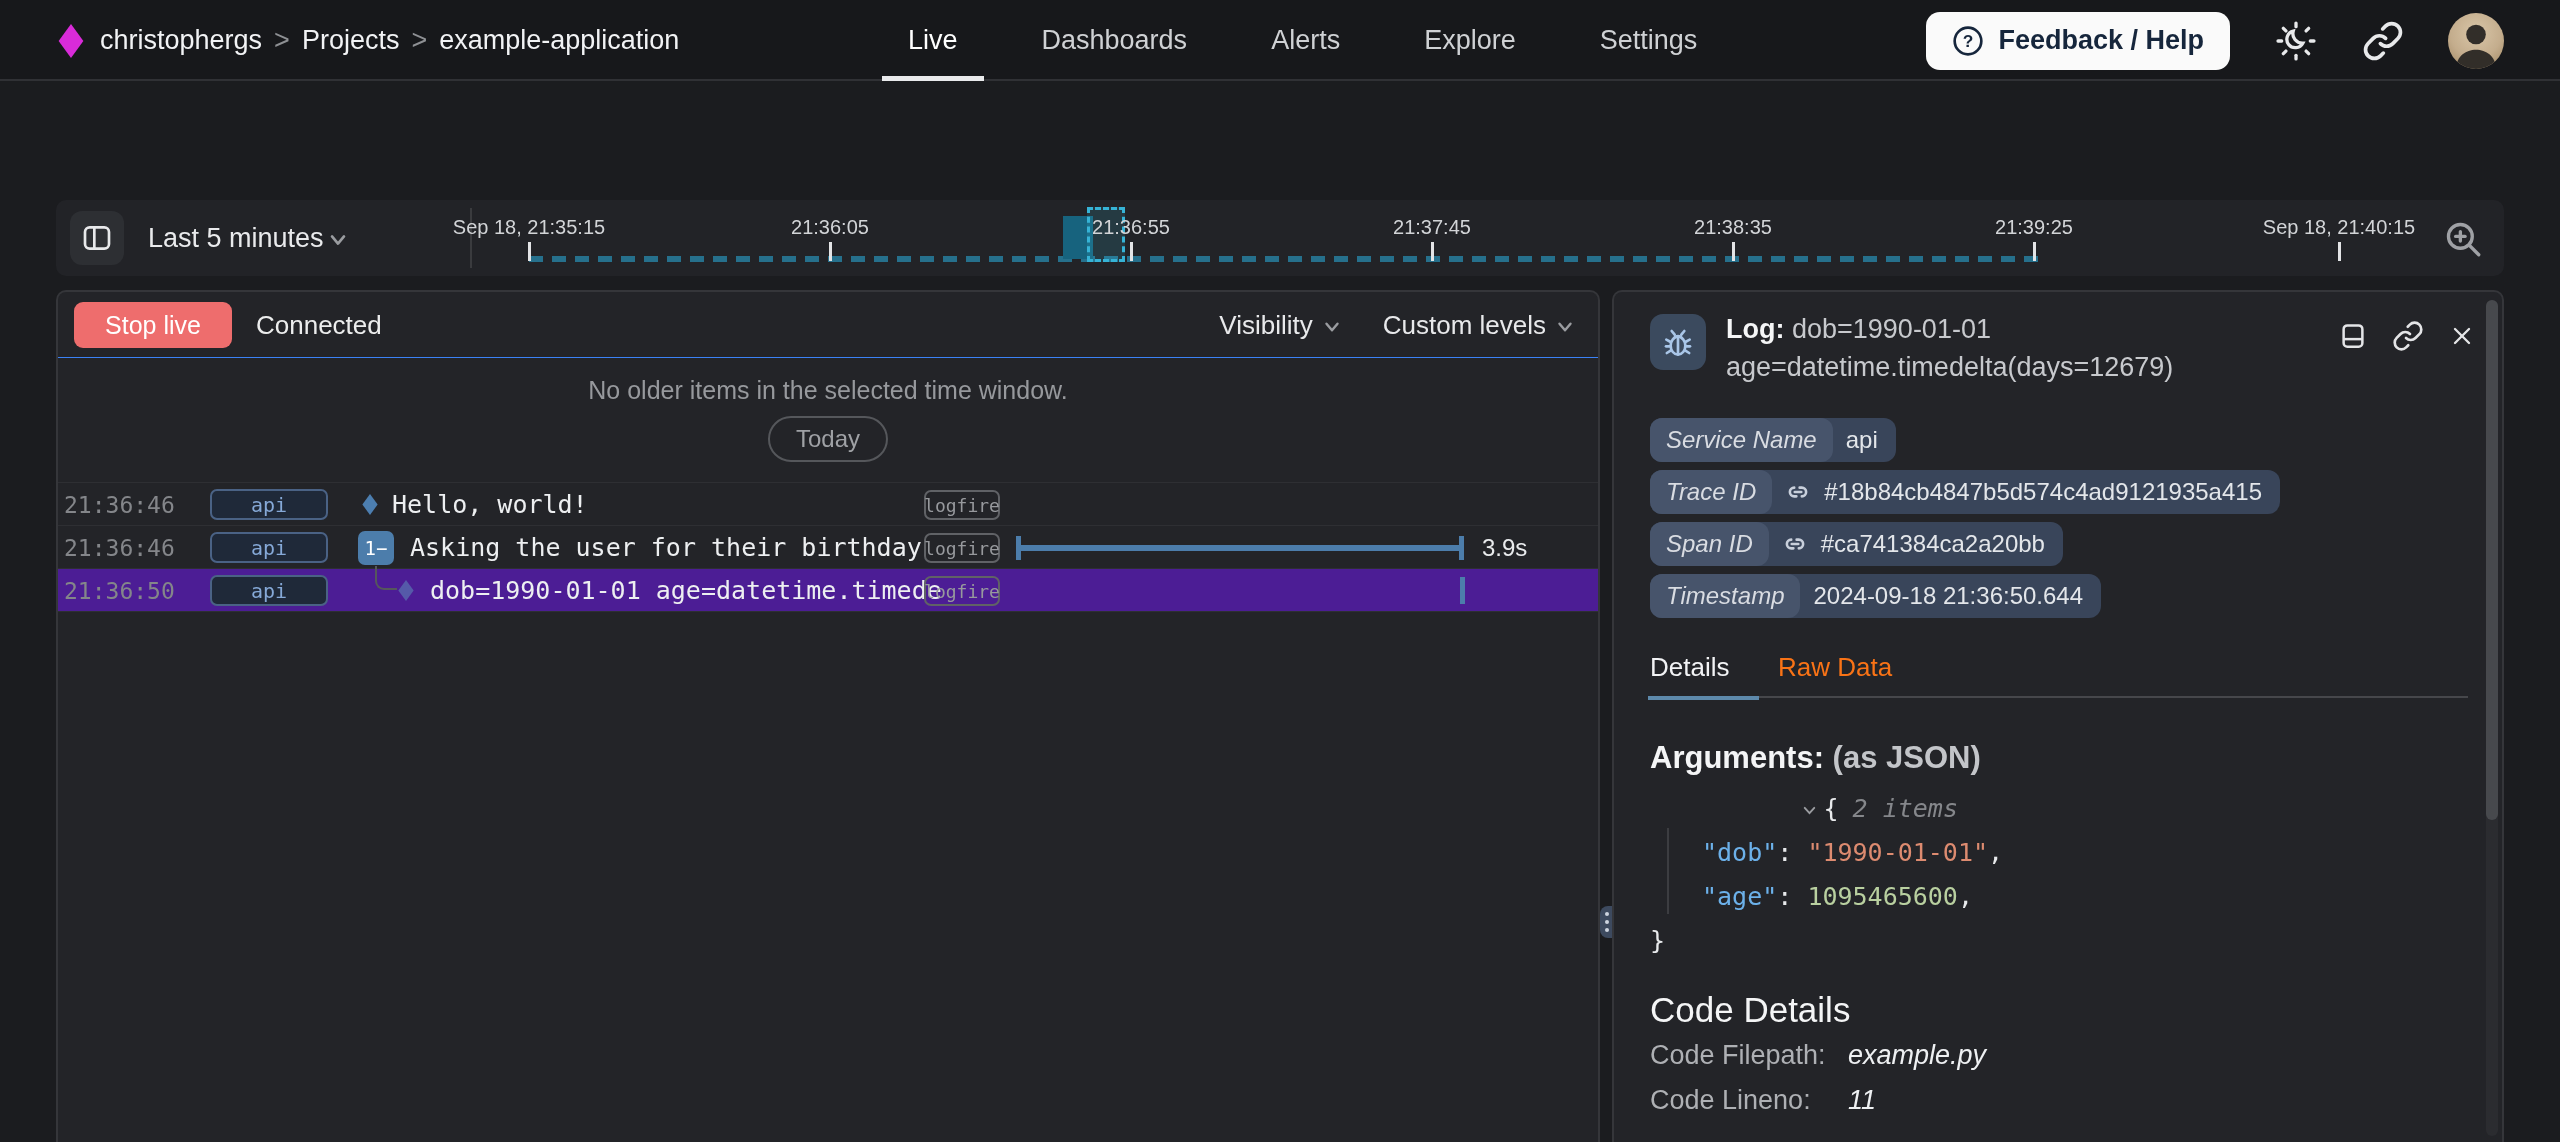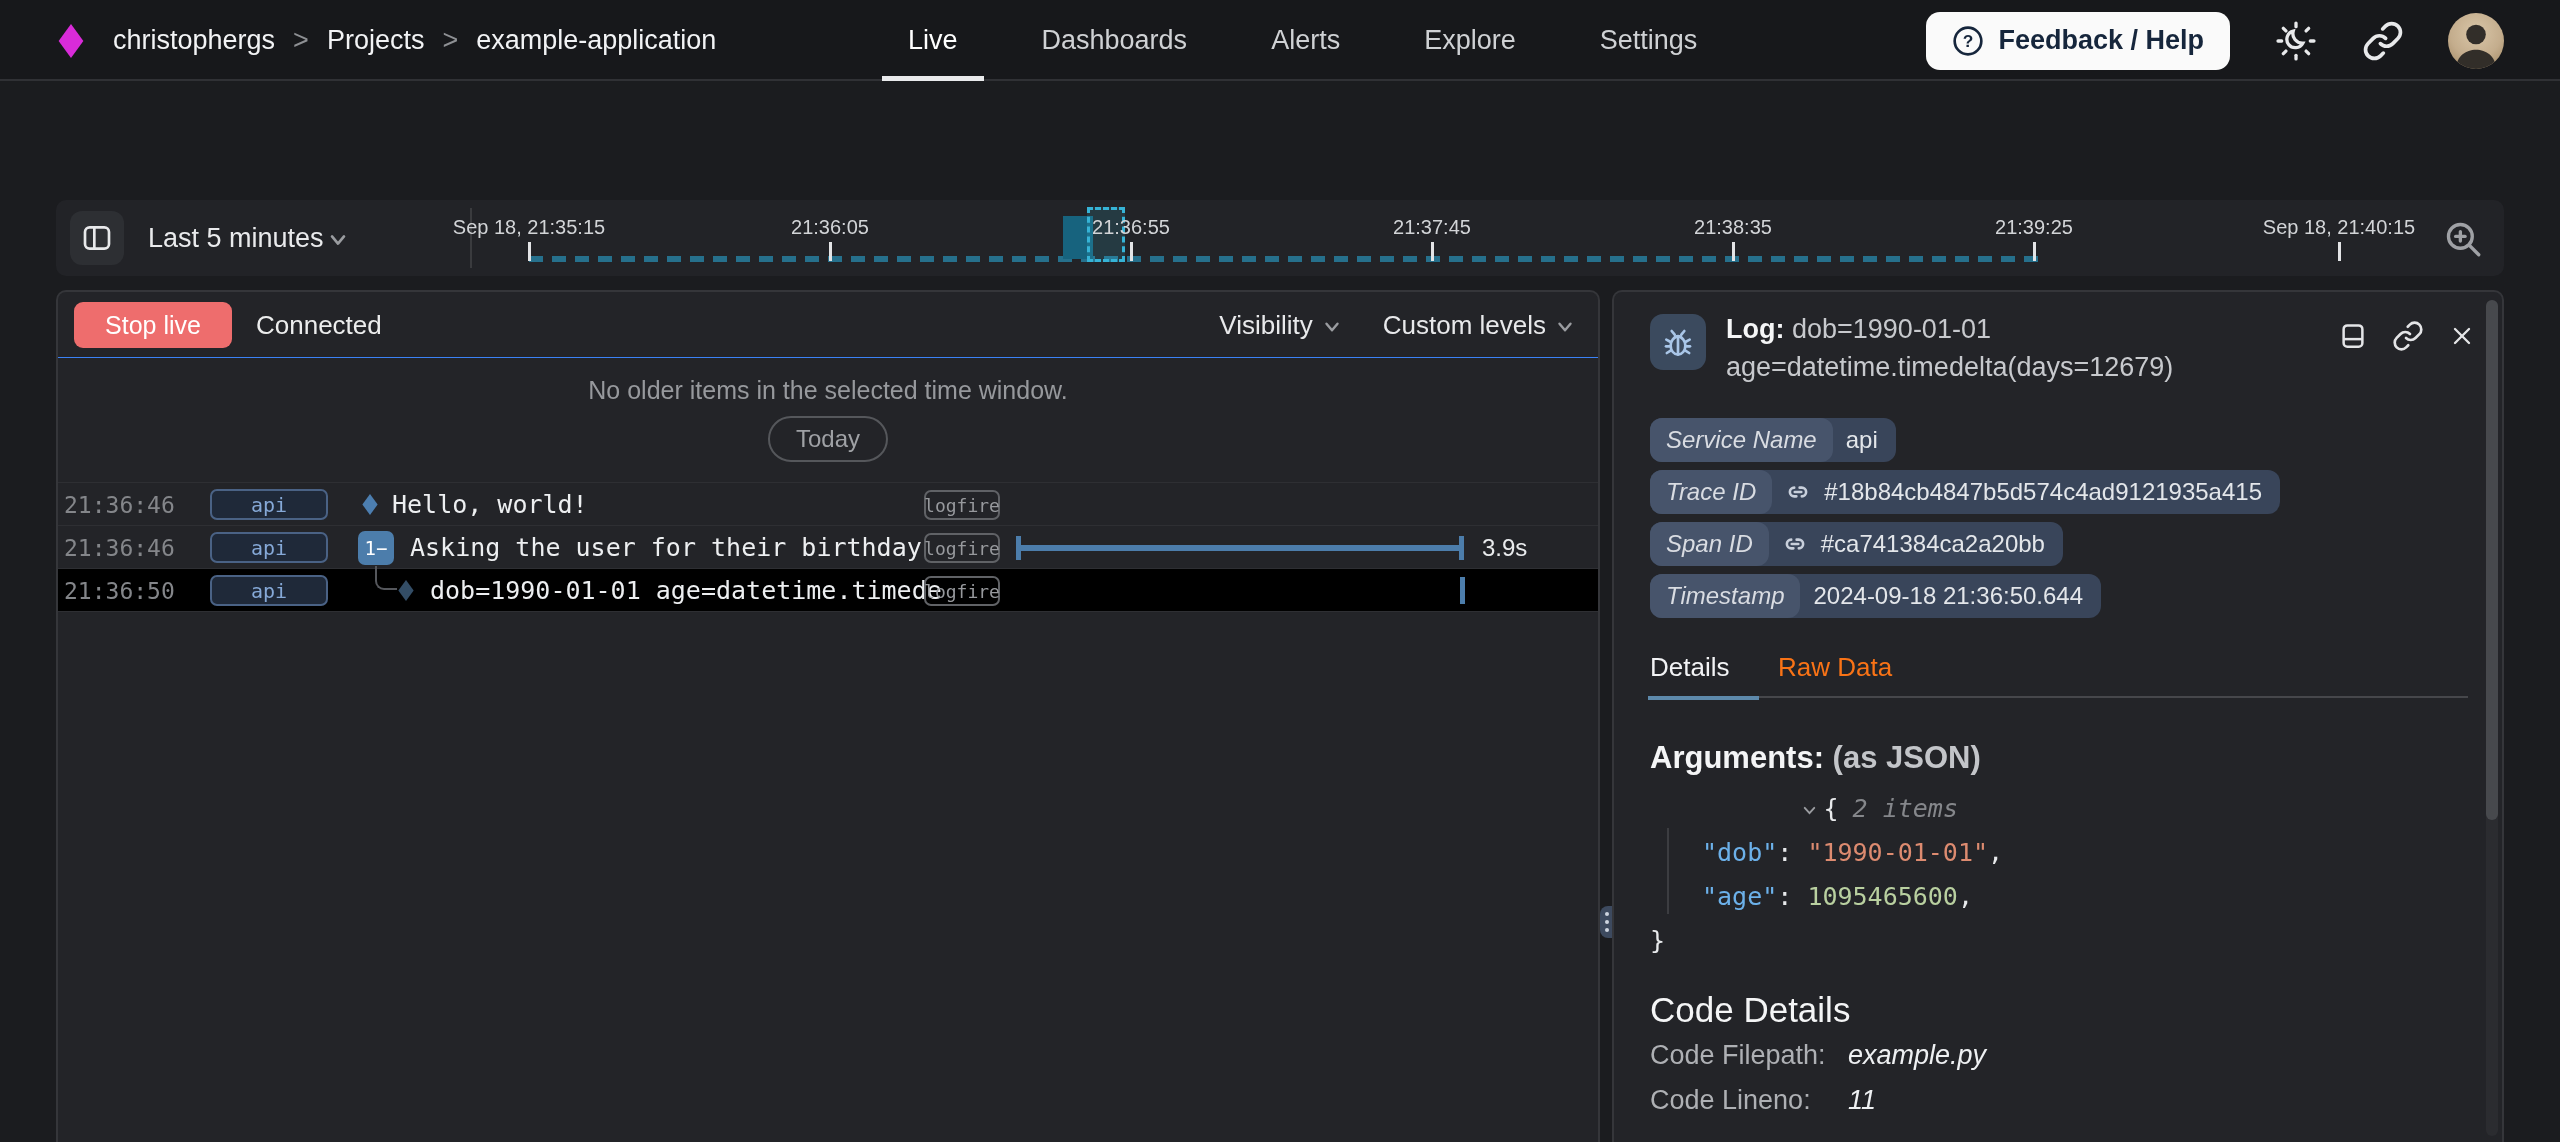--- a/index.html
+++ b/index.html
@@ -7,22 +7,22 @@
   .screen {
     position:relative; width:2560px; height:1142px; overflow:hidden;
     background:#1b1c1f; font-family:"Liberation Sans", sans-serif; color:#eceef0;
   }
   .mono { font-family:"DejaVu Sans Mono", monospace; }
 
   
   .topnav { position:absolute; left:0; top:0; width:2560px; height:81px;
     background:#17181b; border-bottom:2px solid #303135; }
   .logo { position:absolute; left:58px; top:24px; }
-  .breadcrumb { position:absolute; left:100px; top:0; height:81px; display:flex; align-items:center; gap:18px;
-    font-size:27px; color:#f2f3f5; font-weight:500;margin-left:13px; }
+  .breadcrumb { position:absolute; left:100px; top:0; height:81px; display:flex; align-items:center; gap:12px;
+    font-size:27px; color:#f2f3f5; font-weight:500; }
   .crumb-sep { color:#8e9094; font-weight:400; }
   .nav-tabs { position:absolute; left:908px; top:0; height:81px; display:flex; gap:84px; align-items:center; }
   .nav-tab { position:relative; height:81px; display:flex; align-items:center; font-size:27px; color:#cfd1d4; cursor:pointer; }
   .nav-tab.active { color:#ffffff; }
   .nav-tab.active::after { content:""; position:absolute; left:-26px; right:-26px; bottom:0; height:5px; background:#e9eaec; }
   .nav-right { position:absolute; right:56px; top:0; height:81px; display:flex; align-items:center; gap:44px; }
   .feedback-btn { display:flex; align-items:center; gap:14px; background:#fafafa; color:#16263c;
     border-radius:14px; height:58px; padding:0 26px; font-size:27px; font-weight:600; cursor:pointer; }
   .avatar { width:56px; height:56px; border-radius:50%; overflow:hidden;
     background:radial-gradient(circle at 50% 35%, #d9c6a8 0%, #c4ad8d 55%, #9d845f 100%); }
@@ -70,21 +70,21 @@
   .conn-status { position:absolute; left:198px; top:0; height:66px; display:flex; align-items:center; font-size:26px; color:#eceded; }
   .lp-header-right { position:absolute; right:22px; top:0; height:66px; display:flex; align-items:center; gap:40px; }
   .hdr-dd { display:flex; align-items:center; gap:8px; font-size:26px; color:#e8e9eb; cursor:pointer; }
   .hdr-dd .chev { color:#9a9ca0; margin-top:4px; }
   .empty-zone { position:relative; height:124px; }
   .empty-msg { position:absolute; left:0; right:0; top:18px; text-align:center; font-size:25px; color:#97999d; }
   .today-btn { position:absolute; left:50%; transform:translateX(-50%); top:58px; height:46px; padding:0 26px;
     border:2px solid #55575b; border-radius:23px; color:#9fa1a5; font-size:24px;
     display:flex; align-items:center; cursor:pointer; background:transparent; }
   .lrow { position:relative; height:43px; border-top:1px solid #2e2f33; cursor:pointer; }
-  .lrow.selected { background:#000000; }
+  .lrow.selected { background:#4c1d95; }
   .rows-end { border-top:1px solid #2e2f33; }
   .lrow .t { position:absolute; left:6px; top:0; height:43px; display:flex; align-items:center;
     font-size:23px; color:#84868a; }
   .svc-badge { position:absolute; left:152px; top:6px; width:118px; height:31px; border-radius:7px;
     background:#1f2939; border:2px solid #4a6285; color:#86a9d8; font-size:20px;
     display:flex; align-items:center; justify-content:center; cursor:pointer; }
   .lrow .msg { position:absolute; top:0; height:43px; display:flex; align-items:center;
     font-size:25px; color:#edeff1; white-space:nowrap; }
   .tag-badge { position:absolute; left:866px; top:7px; width:76px; height:30px; border-radius:7px;
     border:2px solid #606266; color:#97999d; font-size:18px;

